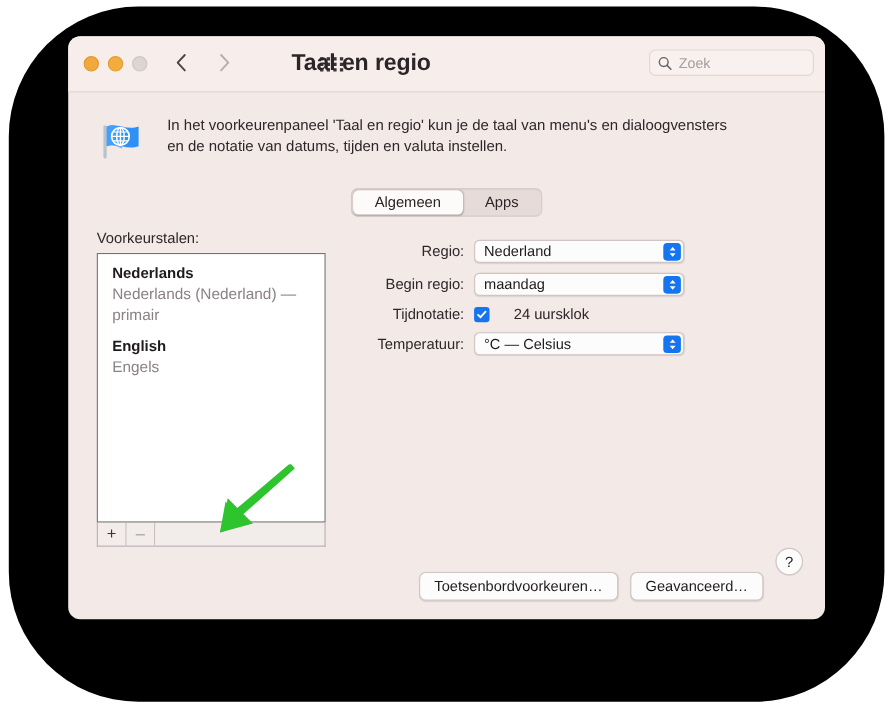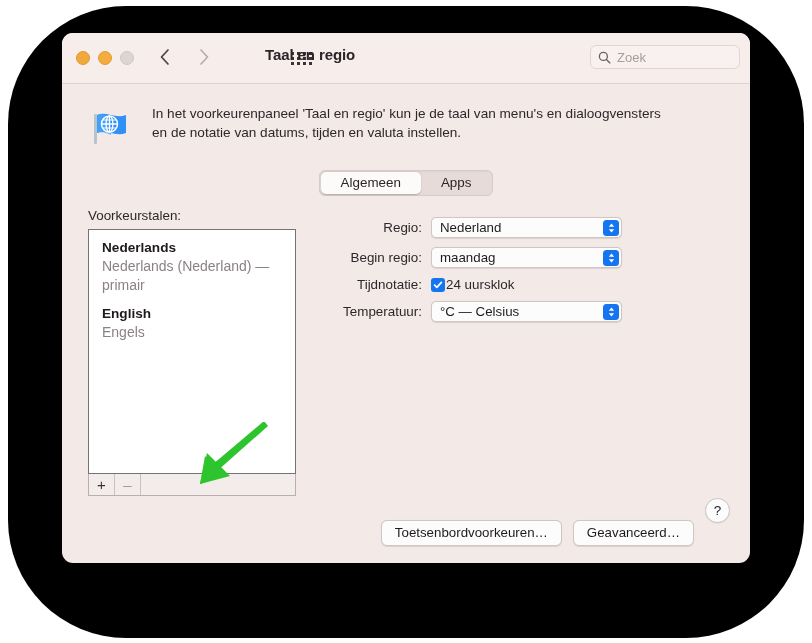--- a/index.html
+++ b/index.html
@@ -88,21 +88,21 @@
   .gridicon i {
     display: block;
     width: 3px;
     height: 3px;
     background: #3a3436;
   }
   .wintitle {
     position: absolute;
     left: 203px;
     top: 13px;
-    font-size: 15px;
+    font-size: 21px;
     font-weight: bold;
     color: #2c2527;
     letter-spacing: -0.1px;
   }
   .searchbox {
     position: absolute;
     right: 10px;
     top: 12px;
     width: 150px;
     height: 24px;
@@ -288,21 +288,21 @@
     border-radius: 3px;
     display: flex;
     align-items: center;
     justify-content: center;
     flex: 0 0 auto;
     cursor: default;
   }
   .checklabel {
     font-size: 13.4px;
     color: #2e2729;
-    margin-left: 1px;
+    margin-left: 22px;
   }
 
   .preview {
     margin-top: 82px;
     padding-left: 38px;
     text-align: center;
     width: 260px;
   }
   .preview div {
     font-size: 12.4px;

